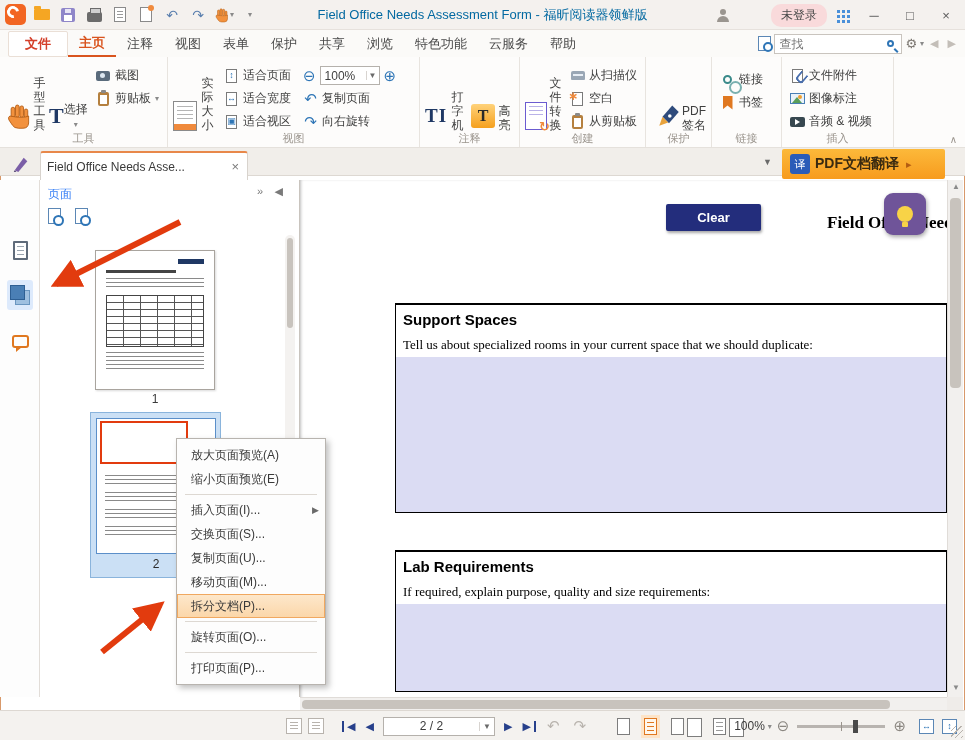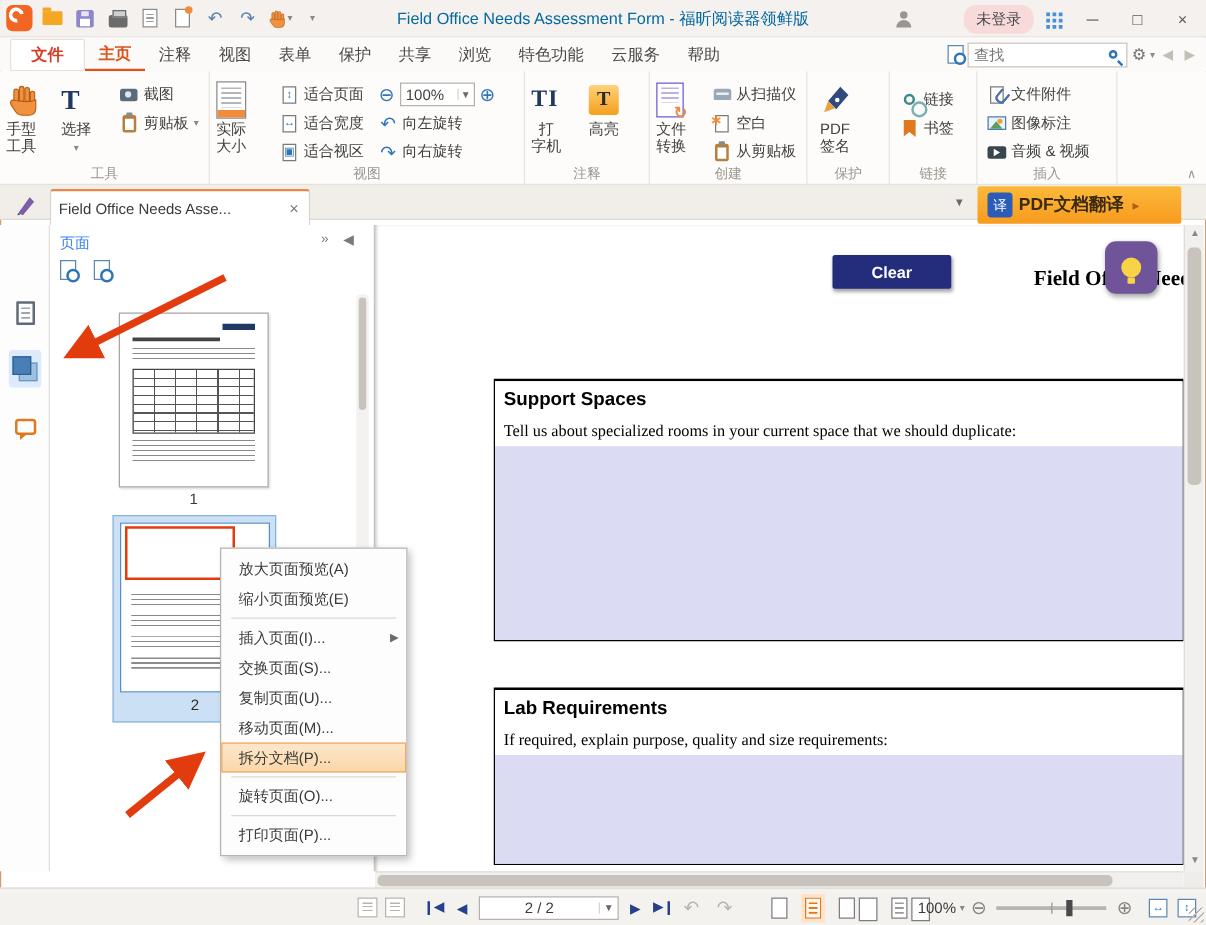--- a/index.html
+++ b/index.html
@@ -57,21 +57,21 @@
 .mag::after { content:""; position:absolute; left:6px; top:6px; width:5px; height:2px; background:#2e75b6; transform:rotate(45deg); transform-origin:0 0; }
 .gear { color:#7a756f; font-size:13px; cursor:pointer; }
 .nav-dim { color:#c3beb8; font-size:11px; padding:0 3px; }
 
 
 .ribbon { position:absolute; left:0; top:57px; width:965px; height:91px; background:#fdfcfb;
           border-bottom:1px solid #e5e1dc; display:flex; }
 .rgroup { position:relative; border-right:1px solid #e8e4df; padding:4px 5px 15px; }
 .rlabel { position:absolute; bottom:1px; left:0; right:0; text-align:center; color:#9a948d; font-size:11px; }
 .rgrow { display:flex; gap:3px; height:100%; }
-.rbig { width:45px; display:flex; flex-direction:column; align-items:flex-start; padding-top:3px; cursor:pointer; border-radius:2px; }
+.rbig { width:45px; display:flex; flex-direction:row; align-items:flex-end; padding-top:3px; cursor:pointer; border-radius:2px; }
 .bic { height:32px; display:flex; align-items:center; justify-content:center; }
 .blab { text-align:center; font-size:12px; line-height:14px; color:#3f3f3f; }
 .rcol { display:flex; flex-direction:column; justify-content:flex-start; gap:2px; padding-top:4px; }
 .rsm { display:flex; align-items:center; gap:4px; height:21px; padding:0 3px; cursor:pointer; font-size:12px; color:#3f3f3f; border-radius:2px; white-space:nowrap; }
 .sic { width:15px; display:inline-flex; justify-content:center; }
 .i-select::before { content:"T"; font-family:"Liberation Serif",serif; font-weight:bold; font-size:22px; color:#1f3864; }
 .i-cam { width:14px; height:10px; background:#5a6b7c; border-radius:2px; position:relative; display:inline-block; }
 .i-cam::before { content:""; position:absolute; left:4px; top:2px; width:5px; height:5px; border-radius:50%; background:#dce6f0; }
 .i-clip { width:11px; height:14px; background:#b5803f; border-radius:2px; position:relative; display:inline-block; }
 .i-clip::before { content:""; position:absolute; left:2px; top:3px; width:7px; height:9px; background:#fff; }
@@ -390,21 +390,21 @@
           <div class="rsm">
             <span class="blue-g">⊖</span>
             <span class="zoombox">
                 <span class="zv">100%</span>
                 <span class="zc">▼</span>
               </span>
             <span class="blue-g">⊕</span>
           </div>
           <div class="rsm">
               <span class="sic blue-g">↶</span>
-              <span>向左旋转</span>
+              <span>复制页面</span>
             </div>
           <div class="rsm">
               <span class="sic blue-g">↷</span>
               <span>向右旋转</span>
             </div>
         </div>
       </div>
       <div class="rlabel">视图</div>
     </div>
 

